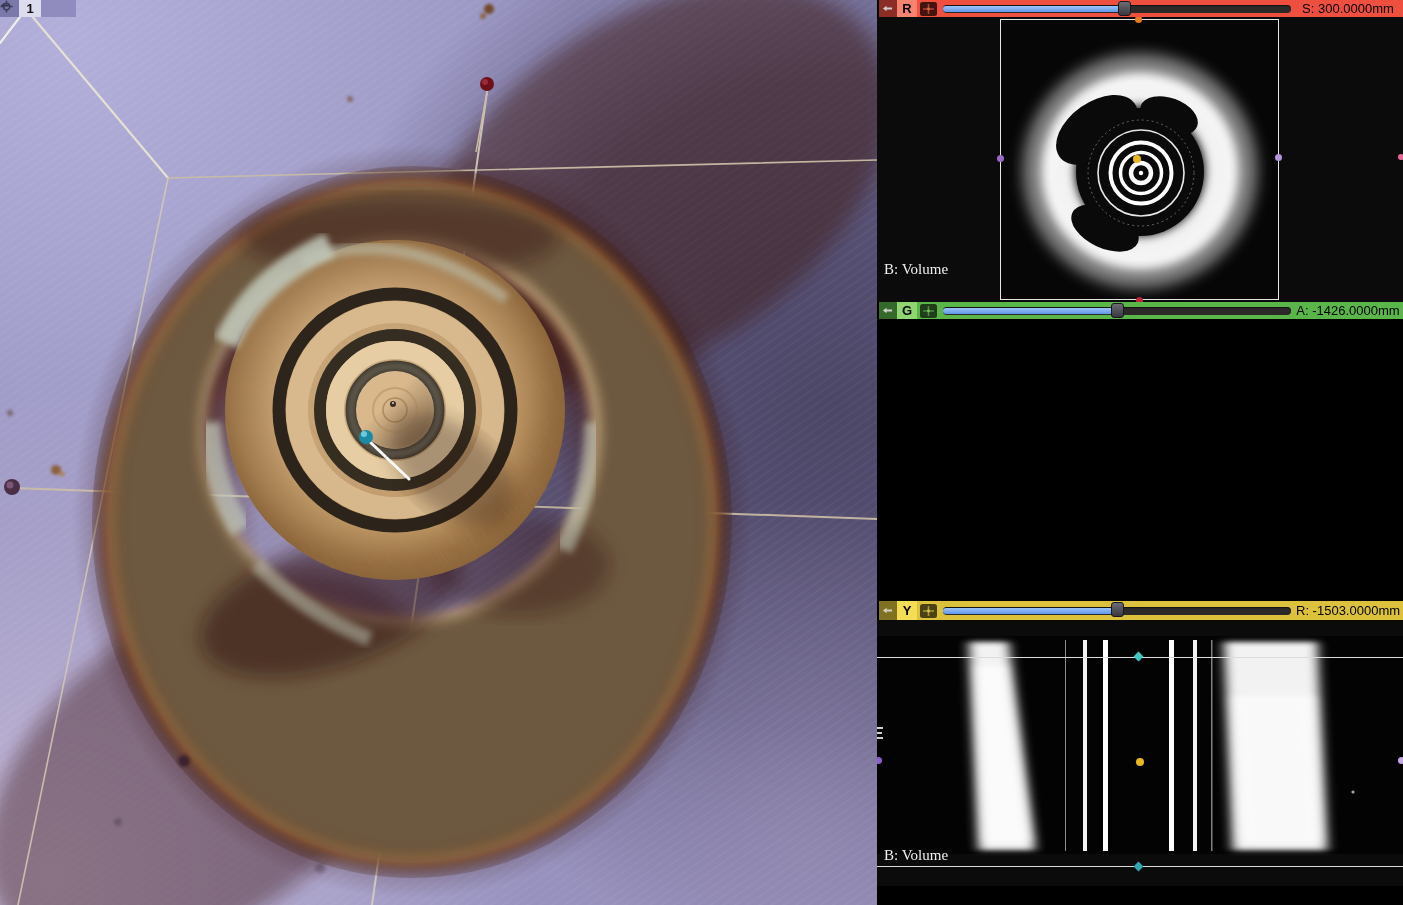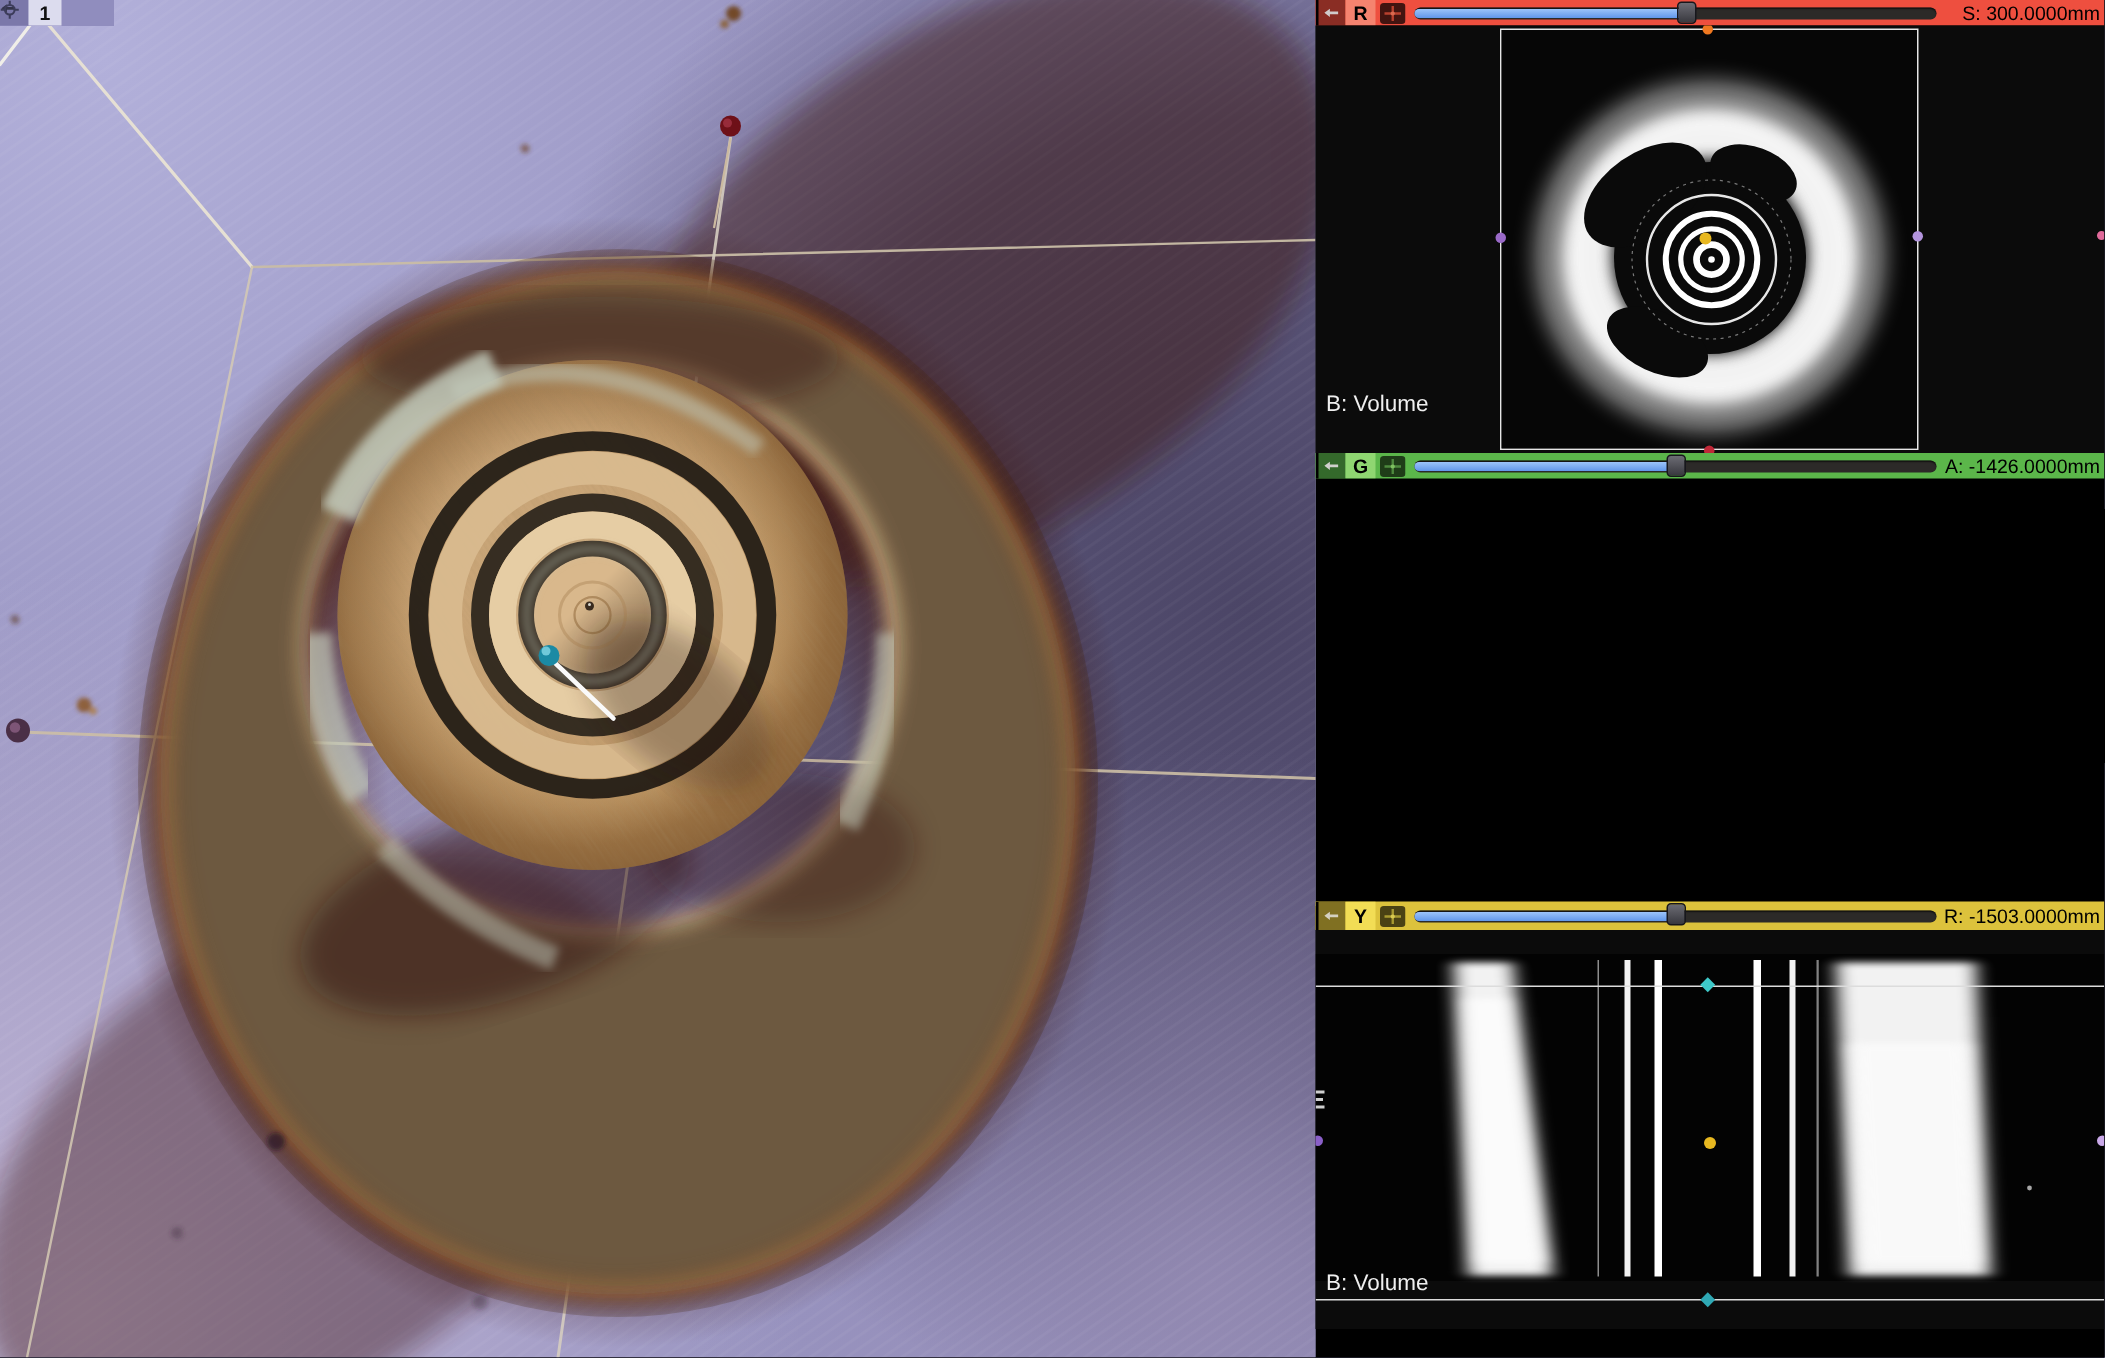--- a/index.html
+++ b/index.html
@@ -27,26 +27,26 @@
   #bar-green .slabel{background:#8fd671;}
   #bar-yellow .slabel{background:#f2dd55;}
   .xhbtn{width:19px;height:14px;margin:0 2px;flex:none;display:flex;align-items:center;justify-content:center;}
   .slider{flex:1;height:100%;position:relative;margin:0 4px 0 2px;}
   .groove{position:absolute;left:1px;right:1px;top:50%;margin-top:-4px;height:8px;border-radius:4px;
           background:#2c2a28;box-shadow:inset 0 1px 1px rgba(0,0,0,0.6);}
   .fill{position:absolute;left:1px;top:50%;margin-top:-3px;height:6px;border-radius:3px;
           background:linear-gradient(#9cc4fa,#6197ea);}
   .handle{position:absolute;top:1px;width:13px;height:15px;border-radius:3px;
           background:linear-gradient(#6c6c74,#38383e);border:1px solid #17171c;box-sizing:border-box;}
-  .offset{width:104px;text-align:right;padding-right:3px;font-size:13px;color:#000;flex:none;white-space:nowrap;}
+  .offset{width:104px;text-align:center;padding-right:3px;font-size:13px;color:#000;flex:none;white-space:nowrap;}
   .sliceview{background:#0b0b0b;position:relative;}
   #view-red{top:17px;height:285px;}
   #view-green{top:319px;height:282px;}
   .fovbox{position:absolute;left:123px;top:2px;width:277px;height:279px;border:1px solid #e6e6e6;}
-  .vollabel{position:absolute;left:7px;color:#efefef;font-family:Liberation Sans, sans-serif;font-size:15px;}
+  .vollabel{position:absolute;left:7px;color:#efefef;font-family:Liberation Serif, serif;font-size:15px;}
   .dot{position:absolute;border-radius:50%;}
   .diam{position:absolute;transform:rotate(45deg);}
 </style>
 </head>
 <body>
 
 <div id="screen">
 
   <div id="view3d">
     <svg width="877" height="905">

